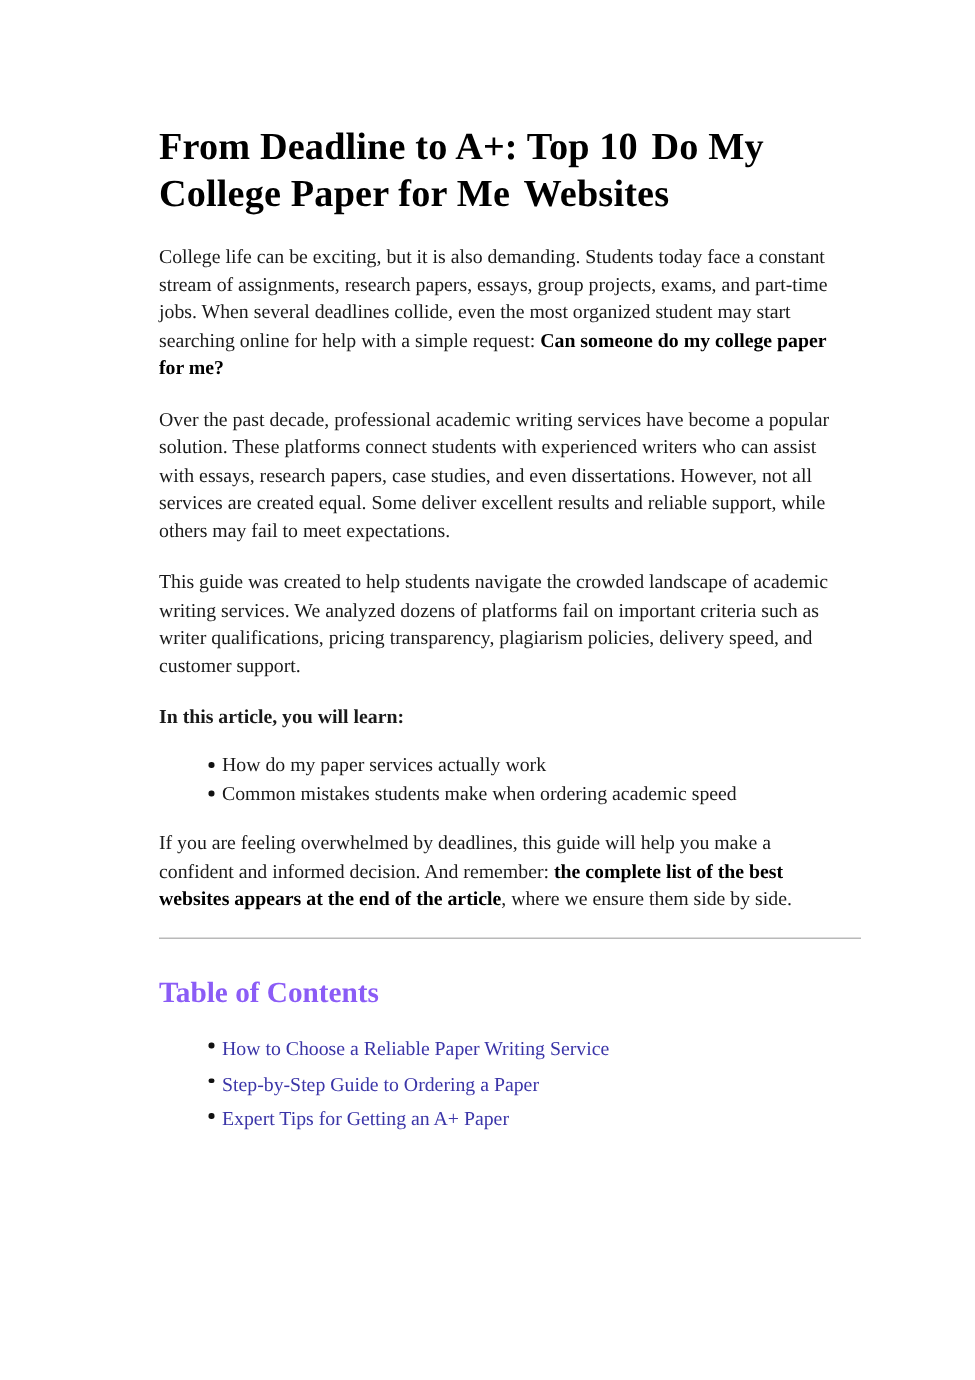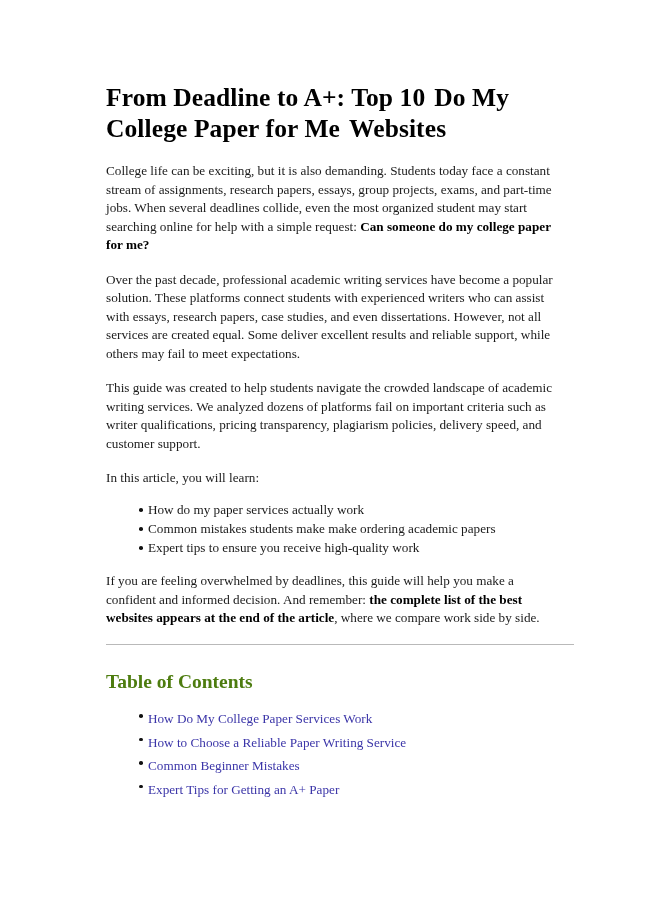--- a/index.html
+++ b/index.html
@@ -46,20 +46,21 @@
 
   p.body-par {
     font-size: 13.2px;
     line-height: 1.40;
     margin: 0 12px 16px 0;
     text-align: left;
     color: #1a1a1a;
   }
   p.body-par.tight {
     margin-bottom: 13px;
+    font-weight: bold;
   }
   b, strong {
     font-weight: bold;
     color: #000;
   }
 
   ul.bullets {
     list-style: none;
     margin: 0 0 15px 0;
     padding: 0 0 0 33px;
@@ -91,21 +92,21 @@
   }
   .rule-wrap-top {
     margin: 11px 0 0 0;
   }
 
   h2.toc-title {
     font-size: 19.5px;
     font-weight: bold;
     line-height: 1.2;
     margin: 25px 0 13px 0;
-    color: #4d7c0f;
+    color: #8b5cf6;
   }
 
   ul.toc-list {
     list-style: none;
     margin: 0;
     padding: 0 0 0 33px;
   }
   ul.toc-list li {
     position: relative;
     padding-left: 9px;
@@ -138,34 +139,32 @@
     <p class="body-par"><span>College life can be exciting, but it is also demanding. Students today face a constant stream of assignments, research papers, essays, group projects, exams, and part-time jobs. When several deadlines collide, even the most organized student may start searching online for help with a simple request: </span><b>Can someone do my college paper for me?</b></p>
 
     <p class="body-par">Over the past decade, professional academic writing services have become a popular solution. These platforms connect students with experienced writers who can assist with essays, research papers, case studies, and even dissertations. However, not all services are created equal. Some deliver excellent results and reliable support, while others may fail to meet expectations.</p>
 
     <p class="body-par">This guide was created to help students navigate the crowded landscape of academic writing services. We analyzed dozens of platforms fail on important criteria such as writer qualifications, pricing transparency, plagiarism policies, delivery speed, and customer support.</p>
 
     <p class="body-par tight">In this article, you will learn:</p>
 
     <ul class="bullets">
       <li><span>How   do my paper   services actually work</span><b></b></li>
-      <li><span>Common mistakes students make make ordering academic papers</span><b></b></li>
-      <li><span>Expert tips to ensure you receive high-quality work</span><b></b></li>
+      <li><span>Common mistakes students make when ordering academic speed</span><b></b></li>
     </ul>
 
-    <p class="body-par"><span>If you are feeling overwhelmed by deadlines, this guide will help you make a confident and informed decision. And remember: </span><b>the complete list of the best websites appears at the end of the article</b><span>, where we compare work side by side.</span></p>
+    <p class="body-par"><span>If you are feeling overwhelmed by deadlines, this guide will help you make a confident and informed decision. And remember: </span><b>the complete list of the best websites appears at the end of the article</b><span>, where we ensure them side by side.</span></p>
 
     <div class="rule-wrap-top">
       <hr class="rule">
     </div>
 
     <h2 class="toc-title">Table of Contents</h2>
 
     <ul class="toc-list">
-      <li><a href="#">How   Do My College Paper   Services Work</a></li>
       <li><a href="#">How to Choose a Reliable Paper Writing Service</a></li>
-      <li><a href="#">Common Beginner Mistakes</a></li>
+      <li><a href="#">Step-by-Step Guide to Ordering a Paper</a></li>
       <li><a href="#">Expert Tips for Getting an A+ Paper</a></li>
 
     </ul>
 
   </div>
 </div>
 
 </body></html>

